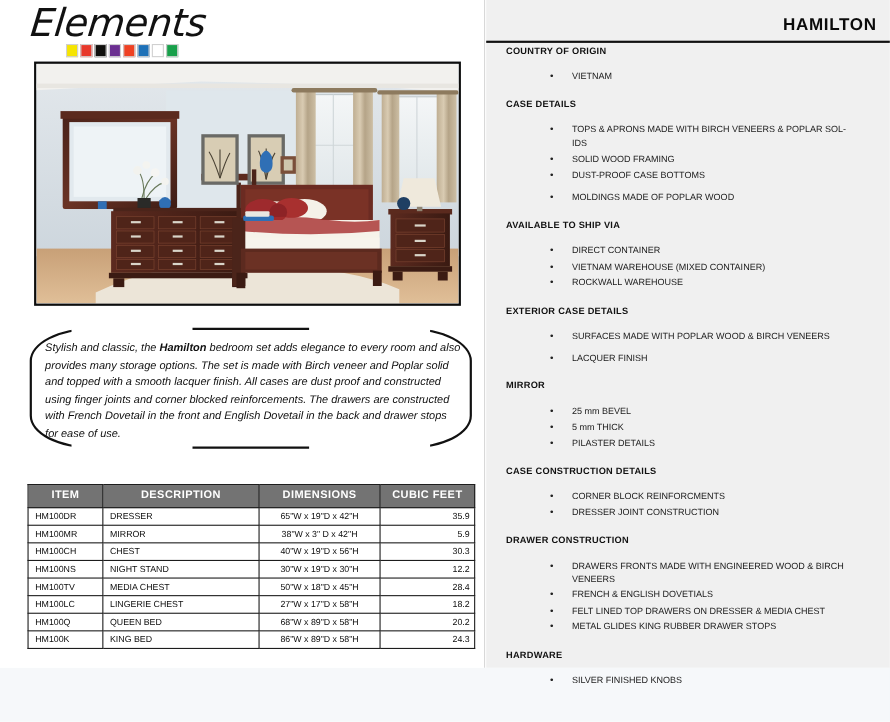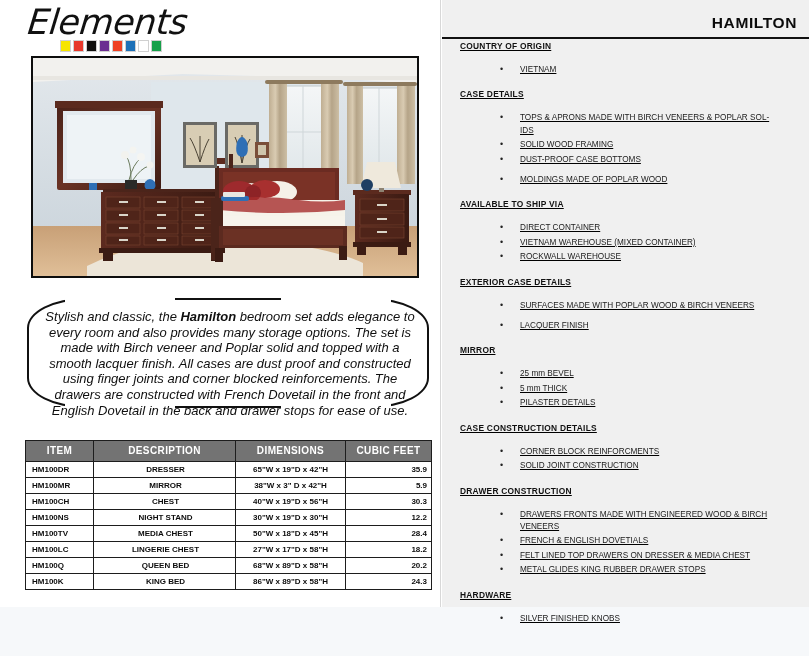--- a/index.html
+++ b/index.html
@@ -84,24 +84,24 @@
     top: -3px;
     width: 110px; height: 116px;
     background: #fff;
   }
   .bubble-mask-l { left: 36px; }
   .bubble-mask-r { right: 36px; }
   .bubble-text {
     position: absolute;
     left: 12px; top: 9px;
     width: 378px;
-    font-size: 13px;
+    font-size: 10px;
     font-style: italic;
     line-height: 15.6px;
-    text-align: center;
+    text-align: left;
     color: #0f0f0f;
     font-family: "Liberation Sans", sans-serif;
   }
   .bubble-text b { font-weight: bold; }
 
   
   .spec-table {
     position: absolute;
     left: 25px; top: 440px;
     border-collapse: collapse;
@@ -115,27 +115,27 @@
     font-size: 10px;
     font-weight: bold;
     letter-spacing: 0.4px;
     padding: 4px 0 5px 0;
     text-align: center;
     border: 1.5px solid #1d1d1d;
   }
   .spec-table td {
     border: 1.5px solid #1d1d1d;
     padding: 3px 4px;
-    font-weight: bold;
+    font-weight: normal;
     color: #0c0c0c;
     font-size: 8px;
     height: 15px;
   }
   .spec-table td.c-item { text-align: left; padding-left: 6px; }
-  .spec-table td.c-desc { text-align: center; padding-left: 6px; }
+  .spec-table td.c-desc { text-align: left; padding-left: 6px; }
   .spec-table td.c-dim  { text-align: center; }
   .spec-table td.c-cub  { text-align: right; }
 
   
   .right-col {
     position: absolute;
     left: 442px; top: 0;
     width: 367px;
     height: 607px;
     background: #f0f0f0;
@@ -158,21 +158,20 @@
     position: absolute;
     left: 0; top: 37px;
     width: 367px;
     height: 0;
     border-top: 2px solid #111;
   }
   .spec-body {
     position: absolute;
     left: 18px; top: 41px;
     width: 346px;
-    text-decoration: underline;
   }
   .sec-title {
     font-size: 8.4px;
     font-weight: bold;
     letter-spacing: 0.25px;
     color: #111;
     margin: 0 0 2px 0;
   }
   .sec-block { margin-bottom: 10px; }
   .sec-block ul {
@@ -503,21 +502,21 @@
             <ul>
               <li>25 mm BEVEL</li>
               <li>5 mm THICK</li>
               <li>PILASTER DETAILS</li>
             </ul>
           </div>
           <div class="sec-block">
             <div class="sec-title">CASE CONSTRUCTION DETAILS</div>
             <ul>
               <li>CORNER BLOCK REINFORCMENTS</li>
-              <li>SOLID JOINT CONSTRUCTION</li>
+              <li>DRESSER JOINT CONSTRUCTION</li>
             </ul>
           </div>
           <div class="sec-block">
             <div class="sec-title">DRAWER CONSTRUCTION</div>
             <ul>
               <li class="wrap">DRAWERS FRONTS MADE WITH ENGINEERED WOOD &amp; BIRCH VENEERS</li>
               <li>FRENCH &amp; ENGLISH DOVETIALS</li>
               <li class="wrap">FELT LINED TOP DRAWERS ON DRESSER &amp; MEDIA CHEST</li>
               <li>METAL GLIDES KING RUBBER DRAWER STOPS</li>
             </ul>

